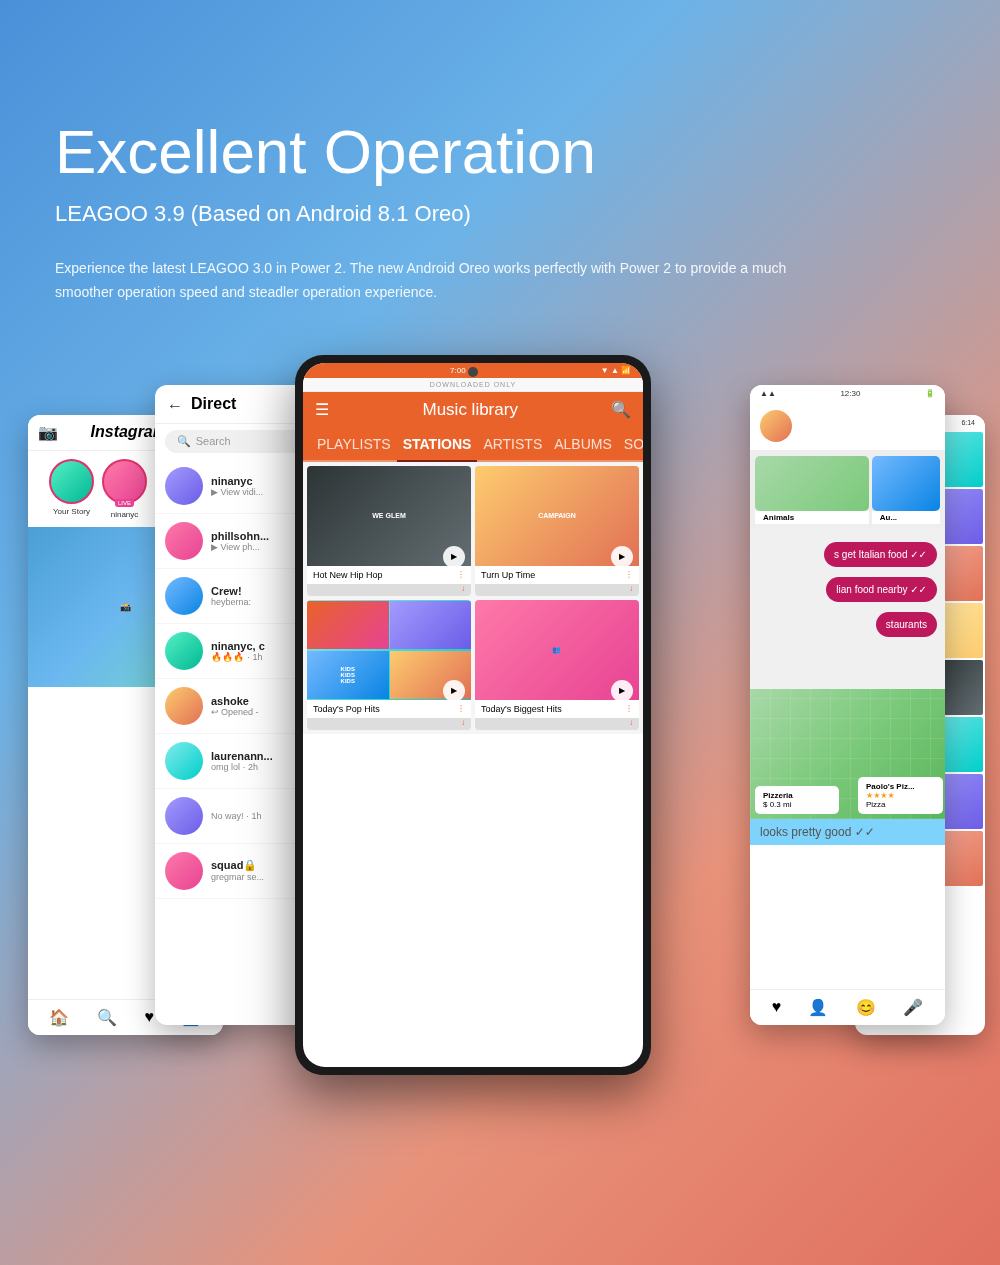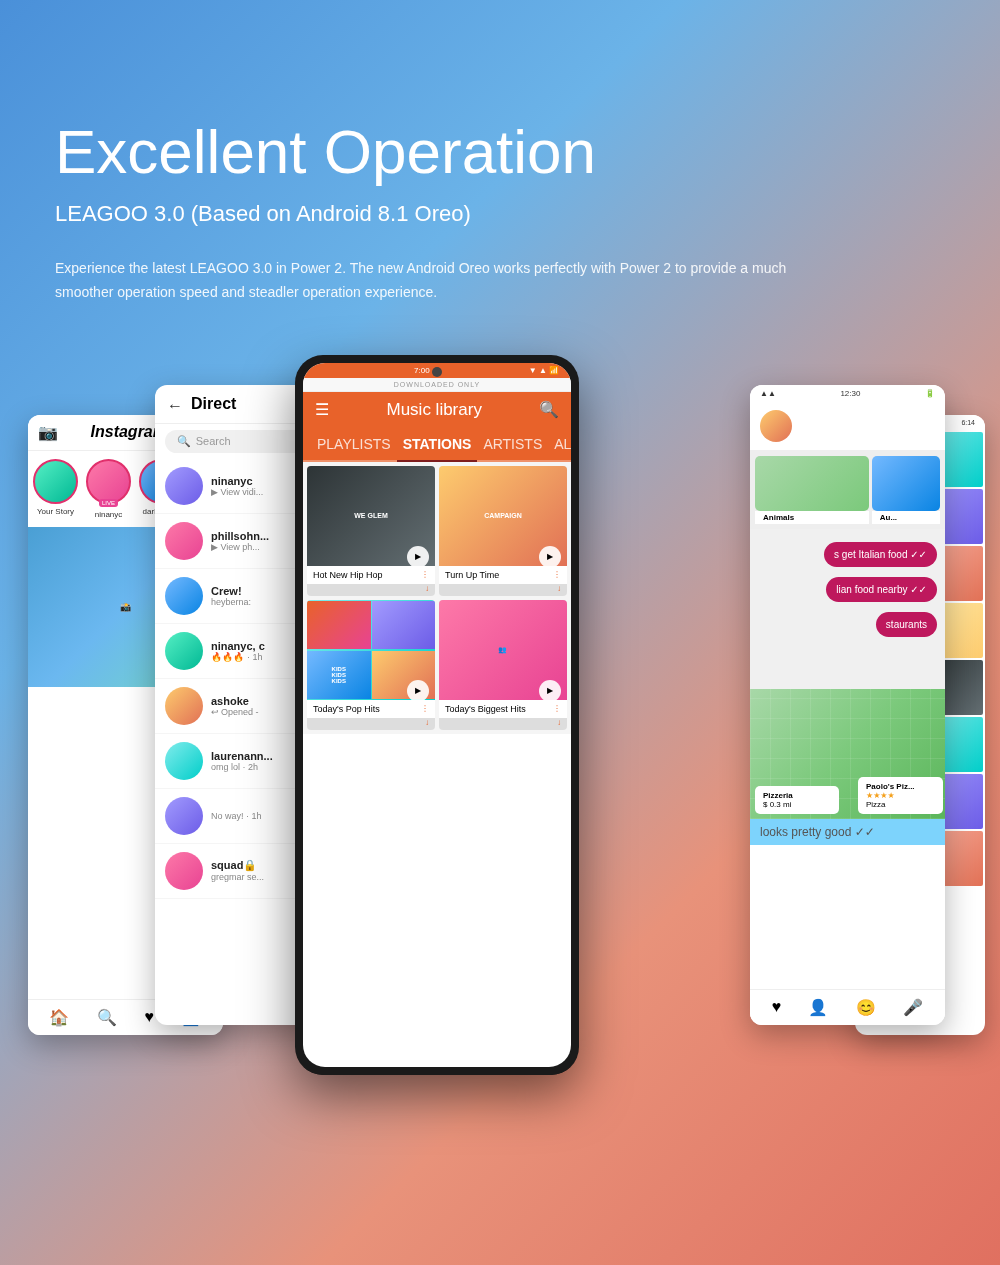--- a/index.html
+++ b/index.html
@@ -72,21 +72,21 @@
       overflow: hidden;
       box-shadow: 0 10px 30px rgba(0,0,0,0.3);
       z-index: 2;
     }
 
     
     .phone-center {
       position: absolute;
       left: 295px;
       top: 0px;
-      width: 284px;
+      width: 356px;
       height: 720px;
       background: #1a1a1a;
       border-radius: 28px;
       overflow: hidden;
       box-shadow: 0 20px 50px rgba(0,0,0,0.5);
       z-index: 5;
       padding: 8px;
     }
 
     .phone-center-inner {
@@ -129,21 +129,21 @@
     .ig-top-bar {
       background: white;
       padding: 8px 10px;
       display: flex;
       align-items: center;
       justify-content: space-between;
       border-bottom: 1px solid #eee;
     }
     .ig-logo { font-size: 16px; font-weight: bold; font-style: italic; }
     .ig-stories {
-      padding: 8px 5px;
+      padding: 8px 21px;
       display: flex;
       gap: 8px;
       overflow: hidden;
     }
     .story-item {
       display: flex;
       flex-direction: column;
       align-items: center;
       gap: 3px;
     }
@@ -460,21 +460,21 @@
     }
   </style>
 </head>
 <body>
 
 <div class="header-section">
   <h1 class="main-title">
     <br>
     <span>Excellent Operation</span>
   </h1>
-  <p class="subtitle">LEAGOO 3.0 (Based on Android 8.1 Oreo)</p>
+  <p class="subtitle">LEAGOO 3.9 (Based on Android 8.1 Oreo)</p>
   <p class="description">Experience the latest LEAGOO 3.0 in Power 2. The new Android Oreo works perfectly with Power 2 to provide a much smoother operation speed and steadler operation experience.</p>
 </div>
 
 <div class="phones-container">
 
   <div class="phone-left">
     <div class="ig-top-bar">
       <span>📷</span>
       <span class="ig-logo">Instagram</span>
       <span>✉</span>

